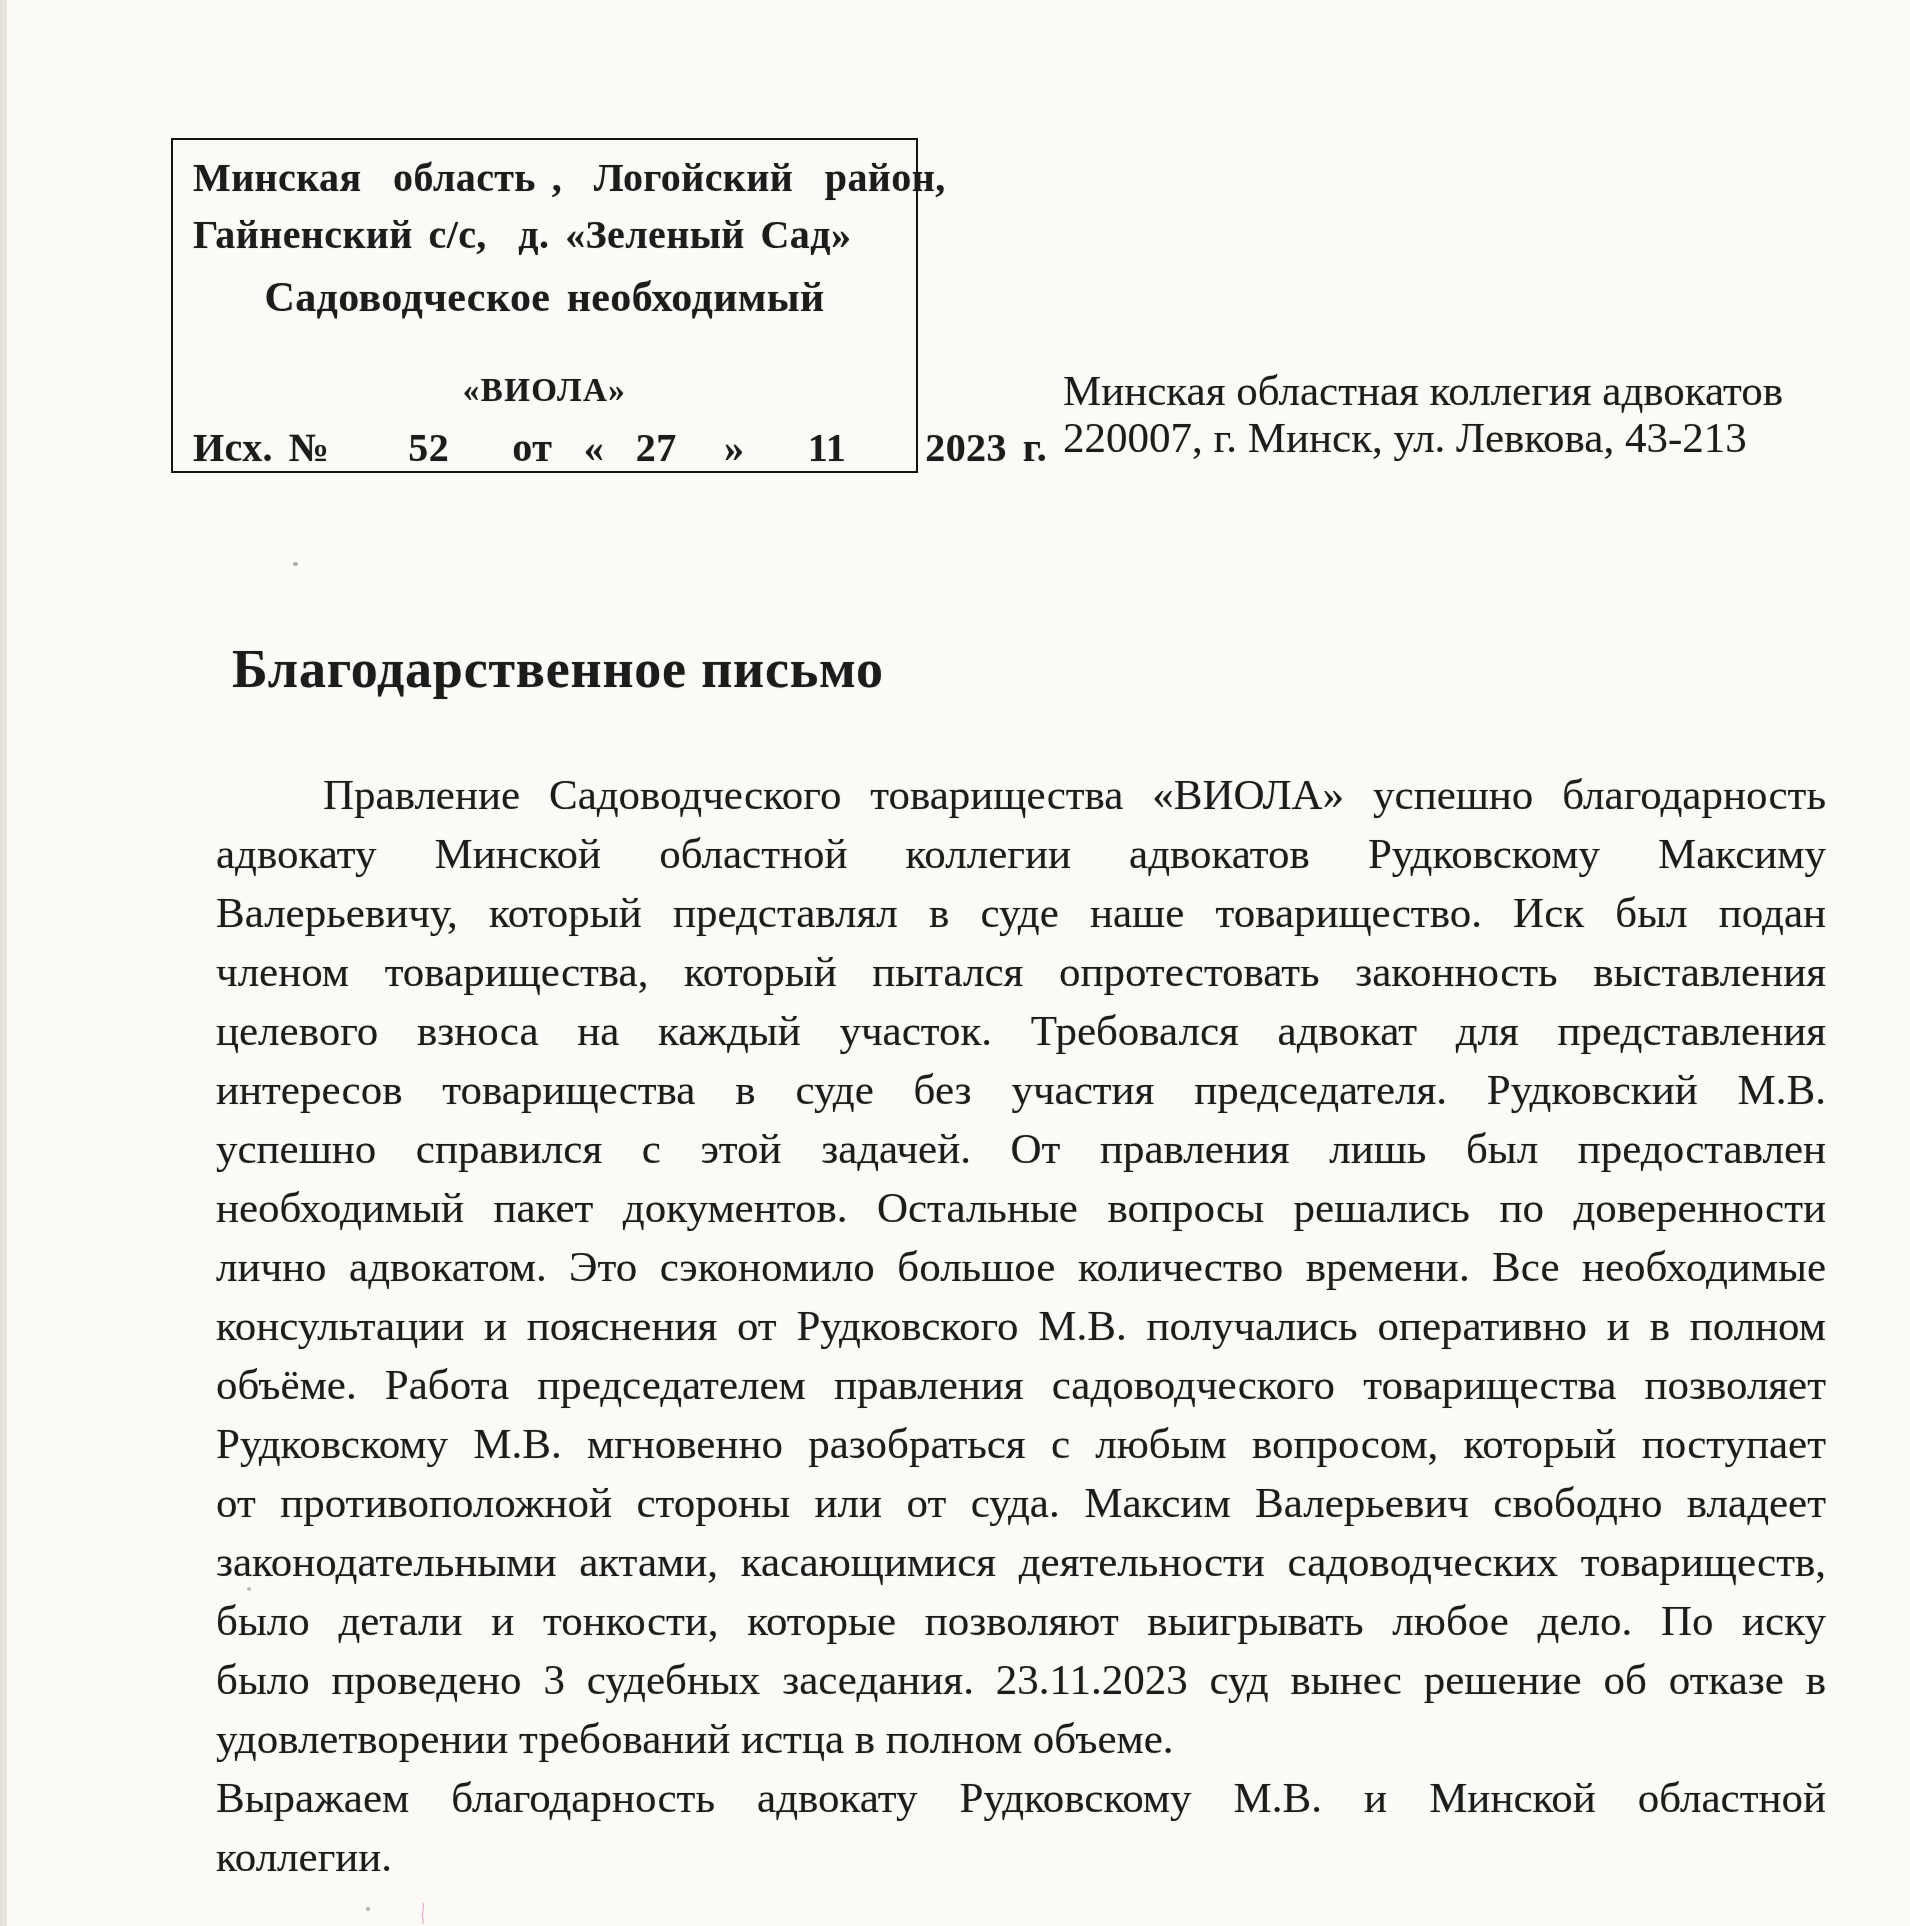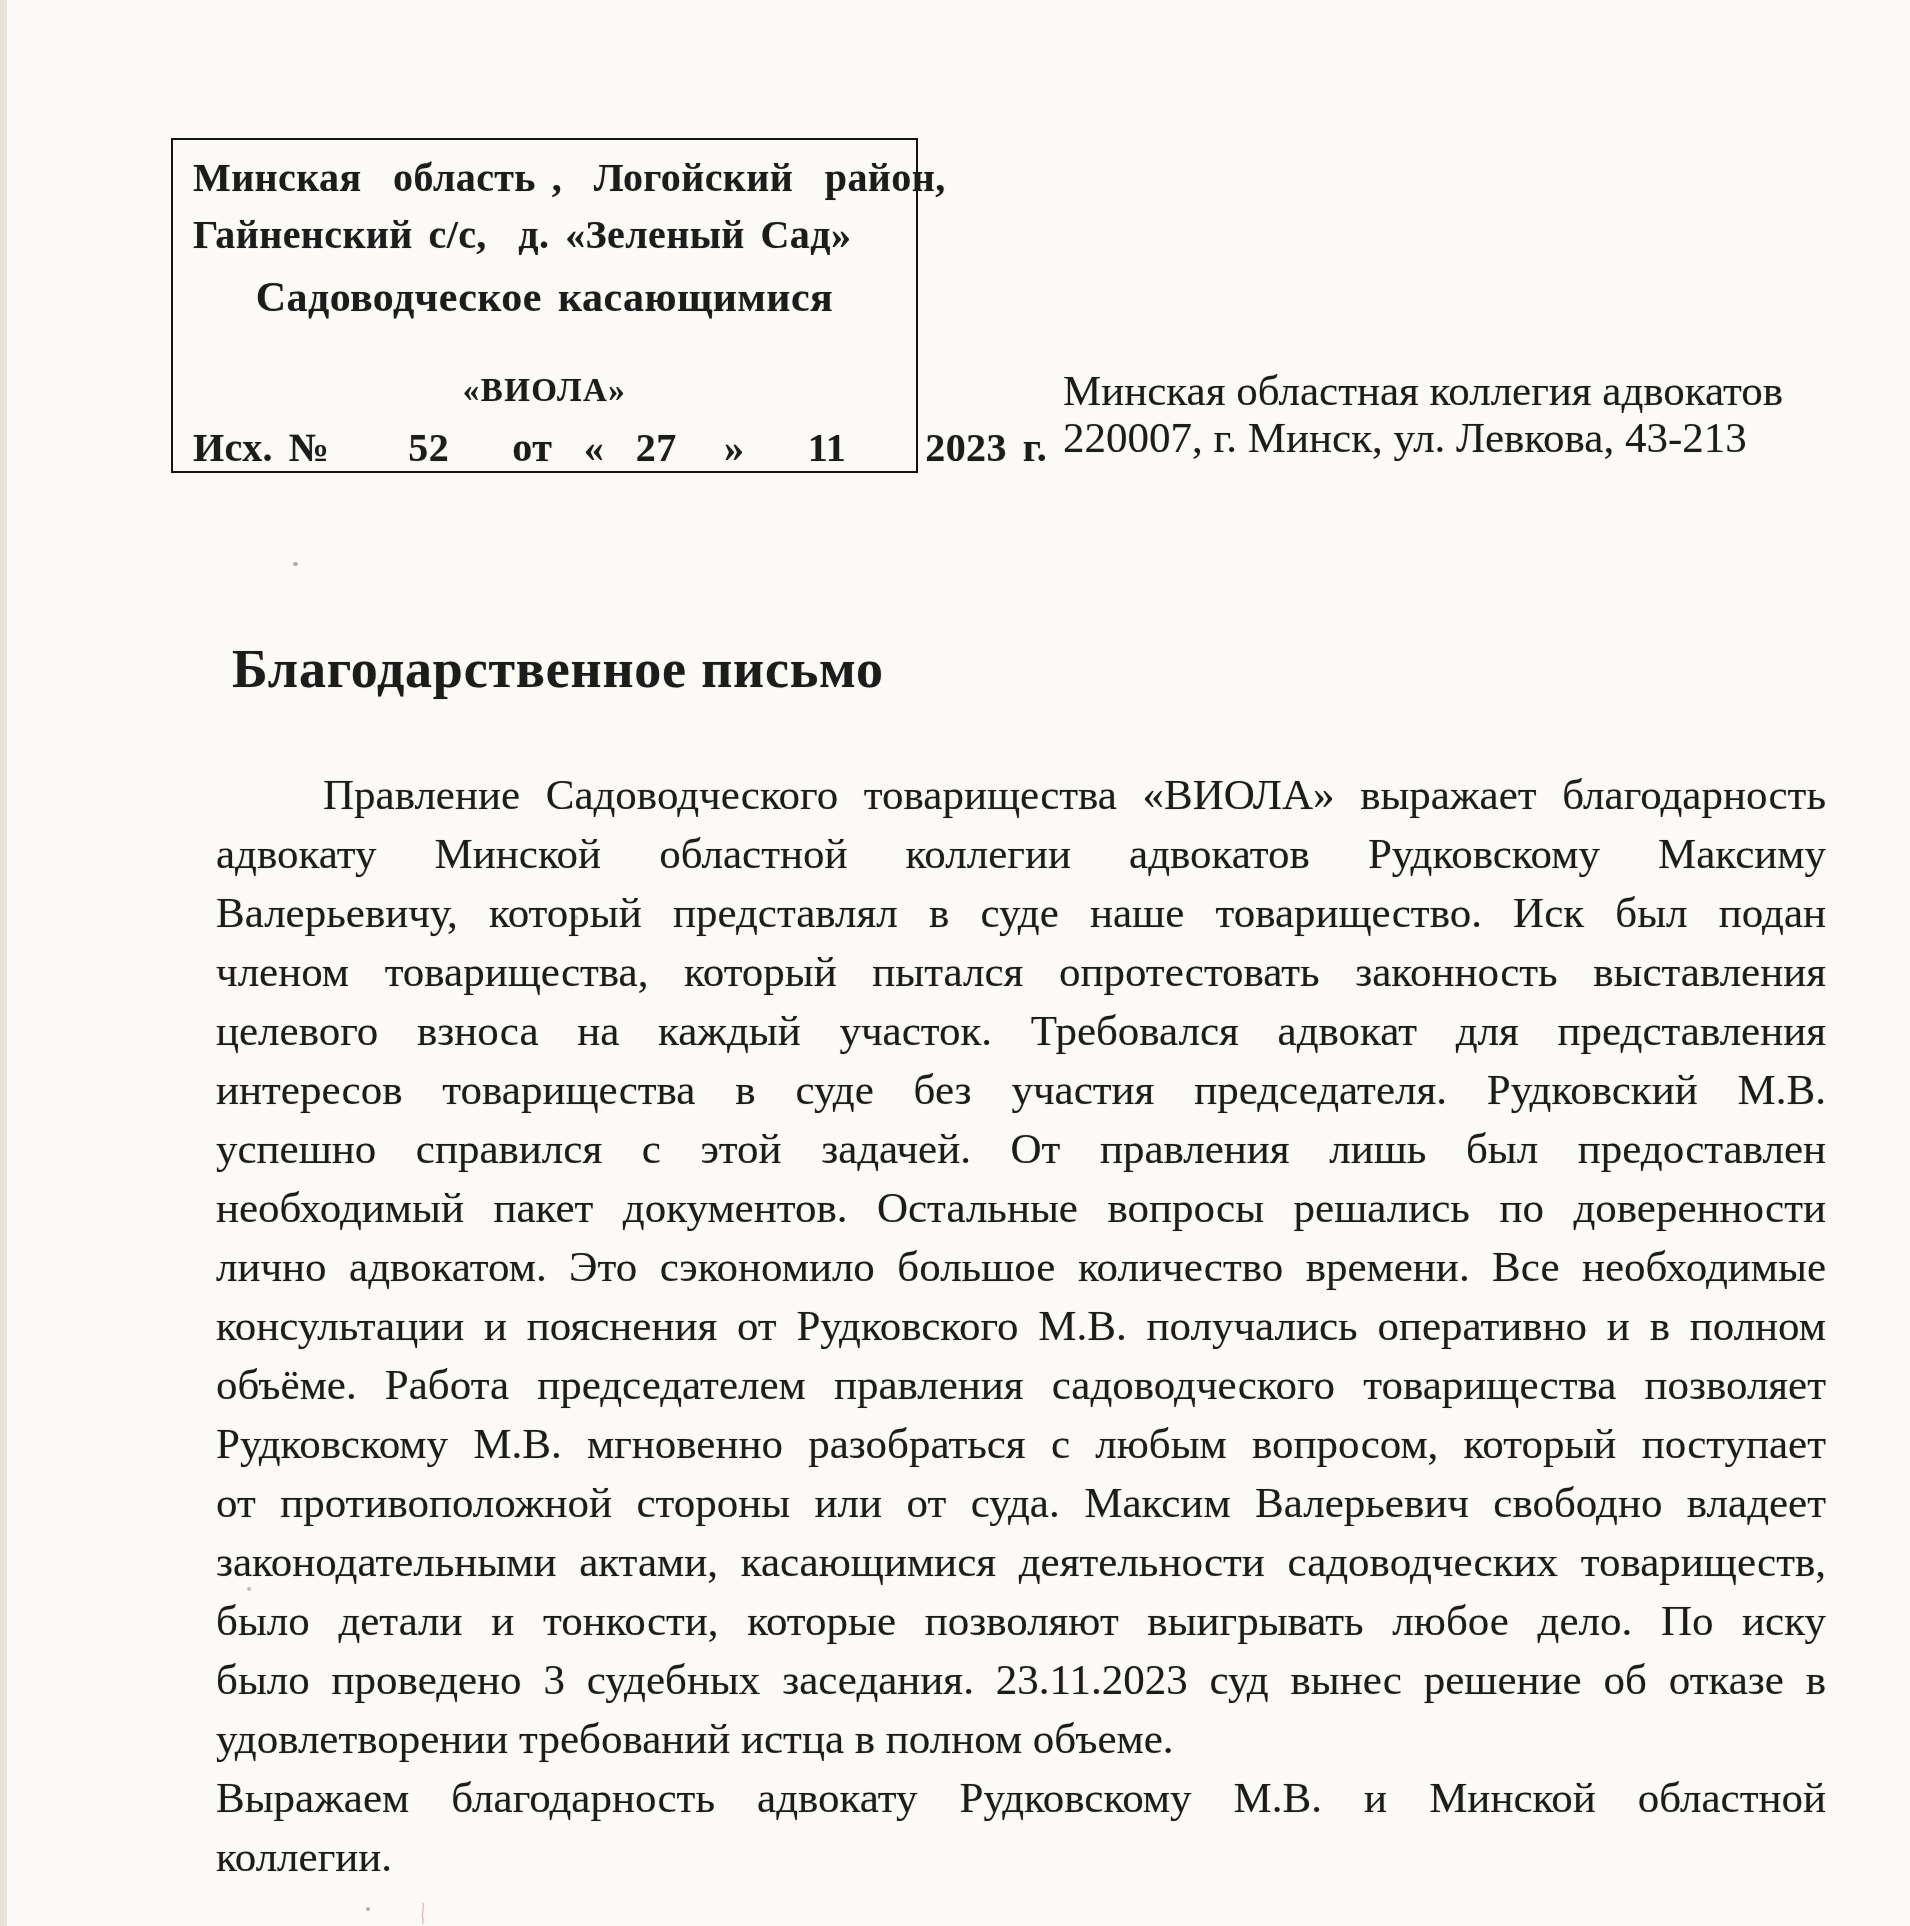--- a/index.html
+++ b/index.html
@@ -57,32 +57,32 @@
 
 <div class="abs speck" style="left:366px;top:1907px;width:3.5px;height:3.5px;opacity:.4;"></div>
 
 <svg class="abs pink-scratch" viewBox="0 0 20 60">
   <path d="M 10,2 C 16,18 4,30 10,42 C 13,50 8,56 10,58" fill="none" stroke="#e87ab0" stroke-width="3" opacity=".7"></path>
 </svg>
 
 <div class="abs hbox">
   <div class="ln" style="top:14px;">Минская&nbsp; область&nbsp;,&nbsp; Логойский&nbsp; район,</div>
   <div class="ln" style="top:71px;">Гайненский с/с,&nbsp; д. «Зеленый Сад»</div>
-  <div class="ln c" style="top:133px;font-size:42px;">Садоводческое касающимися</div>
+  <div class="ln c" style="top:133px;font-size:42px;">Садоводческое необходимый</div>
   <div class="ln c" style="top:211px;font-size:33px;letter-spacing:1.5px;margin-top:21px;">«ВИОЛА»</div>
   <div class="ln" style="top:284px;">Исх.&nbsp;№&nbsp;&nbsp;&nbsp;&nbsp;&nbsp;52&nbsp;&nbsp;&nbsp;&nbsp;от&nbsp;&nbsp;«&nbsp;&nbsp;27&nbsp;&nbsp;&nbsp;»&nbsp;&nbsp;&nbsp;&nbsp;11&nbsp;&nbsp;&nbsp;&nbsp;&nbsp;2023&nbsp;г.</div>
 </div>
 
 <div class="abs recipient-line" style="left:1063px;top:347px;margin-top:19px;">Минская областная коллегия адвокатов</div>
 <div class="abs recipient-line" style="left:1063px;top:413px;">220007, г. Минск, ул. Левкова, 43-213</div>
 
 <div class="abs title">Благодарственное письмо</div>
 
 <div class="abs body-block">
-  <div class="bline j indent">Правление Садоводческого товарищества «ВИОЛА» выражает благодарность</div>
+  <div class="bline j indent">Правление Садоводческого товарищества «ВИОЛА» успешно благодарность</div>
   <div class="bline j">адвокату Минской областной коллегии адвокатов Рудковскому Максиму</div>
   <div class="bline j">Валерьевичу, который представлял в суде наше товарищество. Иск был подан</div>
   <div class="bline j">членом товарищества, который пытался опротестовать законность выставления</div>
   <div class="bline j">целевого взноса на каждый участок. Требовался адвокат для представления</div>
   <div class="bline j">интересов товарищества в суде без участия председателя. Рудковский М.В.</div>
   <div class="bline j">успешно справился с этой задачей. От правления лишь был предоставлен</div>
   <div class="bline j">необходимый пакет документов. Остальные вопросы решались по доверенности</div>
   <div class="bline j">лично адвокатом. Это сэкономило большое количество времени. Все необходимые</div>
   <div class="bline j">консультации и пояснения от Рудковского М.В. получались оперативно и в полном</div>
   <div class="bline j">объёме. Работа председателем правления садоводческого товарищества позволяет</div>

